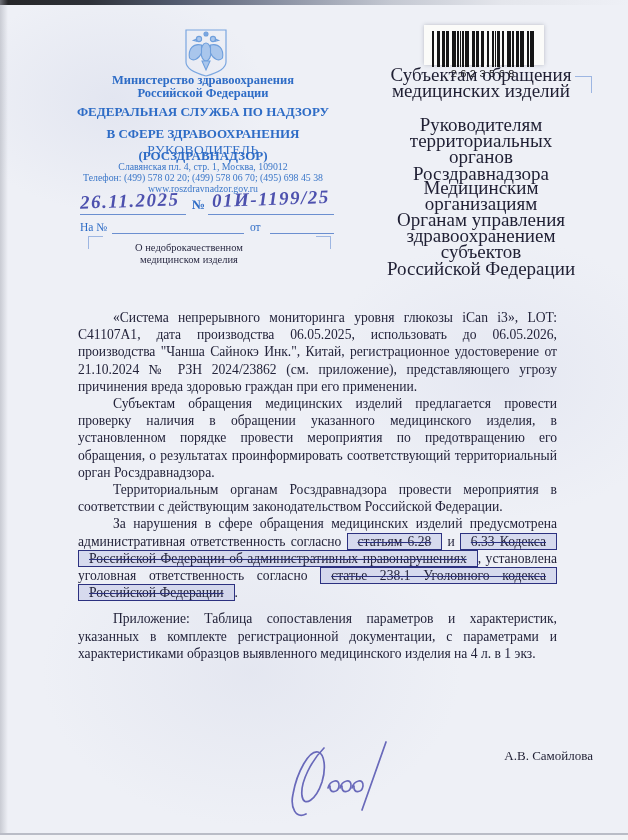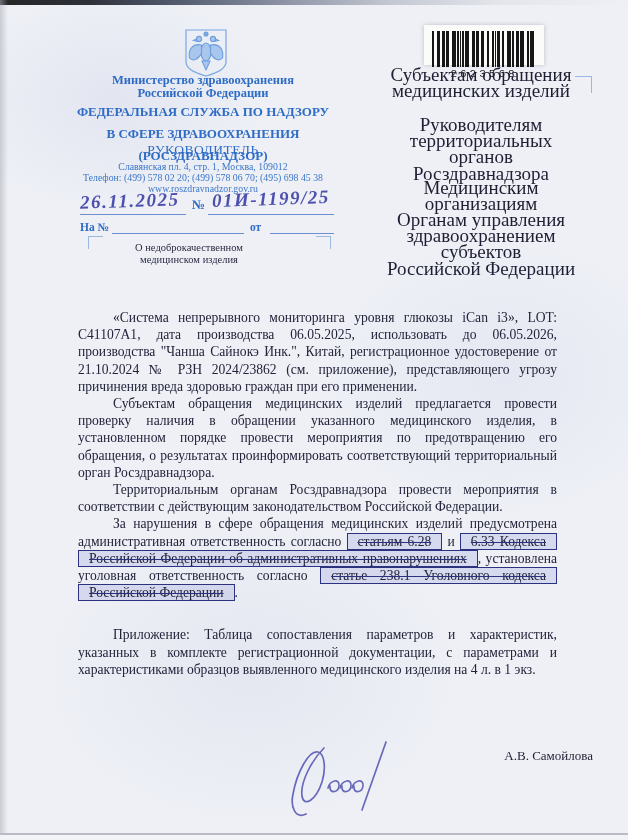--- a/index.html
+++ b/index.html
@@ -20,21 +20,21 @@
   }
   .scan-left {
     position:absolute; top:0; left:0; width:8px; height:840px;
     background:linear-gradient(90deg, rgba(170,173,182,.55), rgba(170,173,182,0));
   }
   .scan-bottom { position:absolute; top:833px; left:0; width:628px; height:2px; background:#b9bcc6; }
   .scan-bottom2 { position:absolute; top:835px; left:0; width:628px; height:5px; background:#f2f3f6; }
 
   .abs { position:absolute; }
   .pre { white-space:pre-line; }
-  .blue { color:#2e6cc6;font-weight:bold; }
+  .blue { color:#2e6cc6; }
   .center { text-align:center; }
 
   
   .ministry { left:82px; top:74px; width:242px; font-weight:bold; font-size:12.5px; line-height:13px; }
   .service  { left:74px; top:101px; width:258px; font-weight:bold; font-size:13px; line-height:22px; }
   .ruk      { left:82px; top:142px; width:242px; font-weight:normal; font-size:13.5px; letter-spacing:.5px; }
   .addr     { left:70px; top:161px; width:266px; font-size:9.8px; line-height:11px; color:#3a76c8; }
 
   
   .hand { font-style:italic; color:#4d51ae; font-size:19px; letter-spacing:1.5px; transform:rotate(-2deg); font-weight:bold; }
@@ -70,21 +70,21 @@
   }
   .bc-num { position:absolute; left:0; top:43px; width:120px; text-align:center; font-size:11px; letter-spacing:3px; font-family:"Liberation Mono","DejaVu Sans Mono",monospace; color:#1c1c1c; }
 
   
   .recip { width:204px; left:379px; font-size:19px; line-height:16.2px; color:#1f1f33;font-family:Liberation Serif, serif; }
   .r1 { top:67px; } .r2 { top:117px; } .r3 { top:180px; } .r4 { top:212px; }
 
   
   .body-text { left:78px; top:309px; width:479px; font-size:13.6px; line-height:17.2px; text-align:justify; color:#23233a; }
   .body-text p { text-indent:35px; }
-  .attach { margin-top:25px; }
+  .attach { margin-top:9px; }
   .law-ref {
     border:1px solid #2c3180; background:rgba(130,142,208,.22);
     text-decoration:line-through; text-decoration-color:#2c3180; text-decoration-thickness:1px;
     -webkit-box-decoration-break:clone; box-decoration-break:clone; padding:0 10px;
   }
 
   
   .sig-svg { left:288px; top:740px; }
   .signer { left:430px; top:748px; width:163px; text-align:right; font-size:13px; color:#1f1f33; }
 </style>

